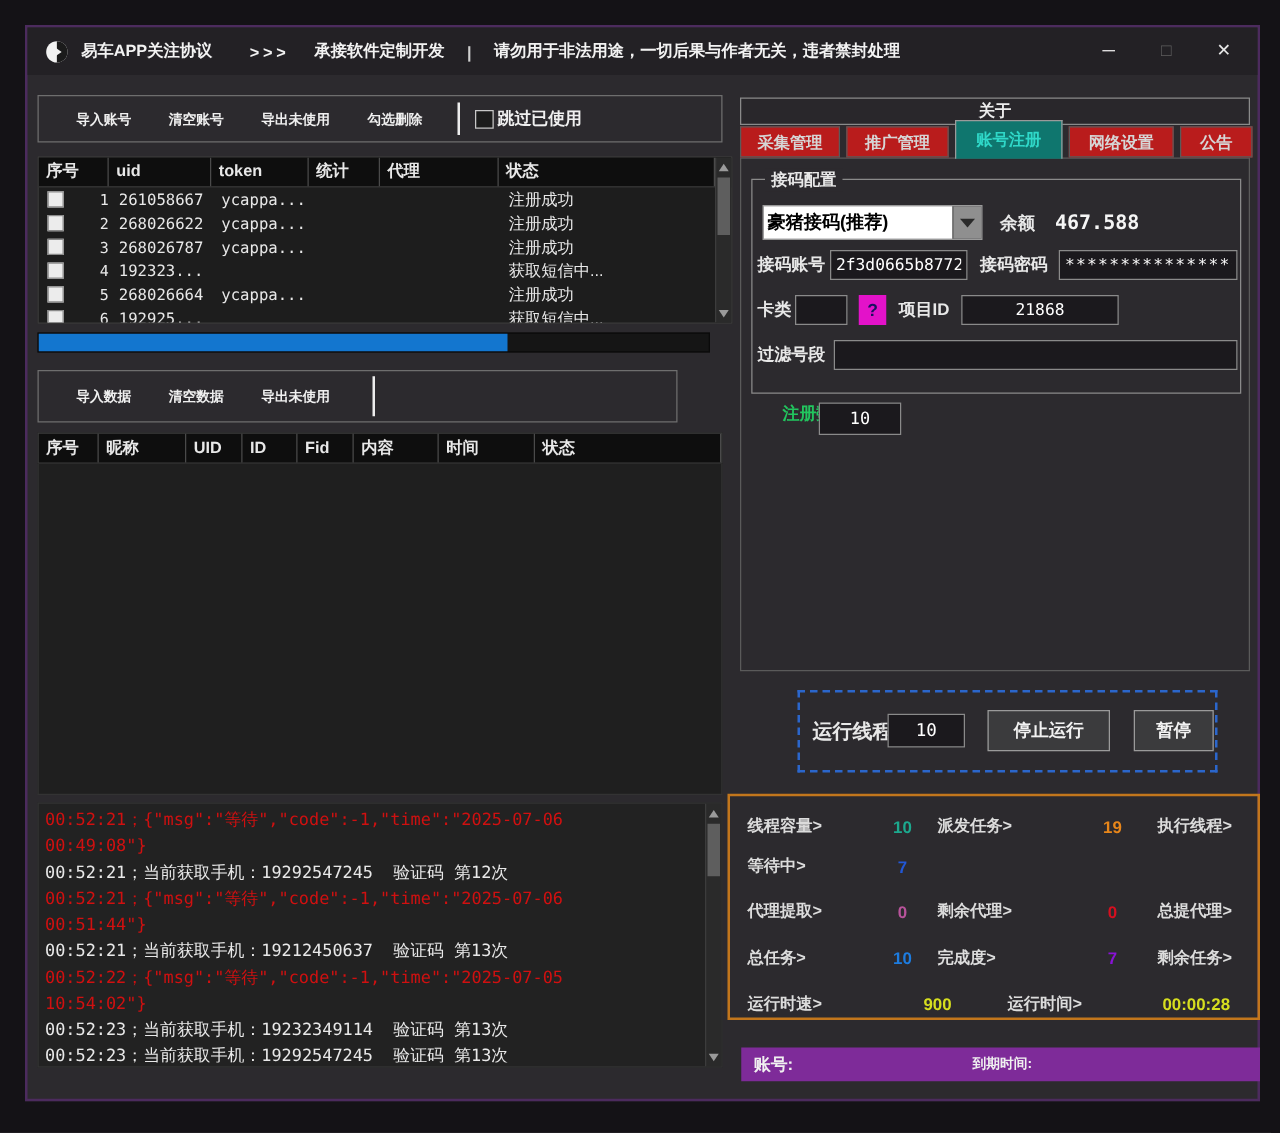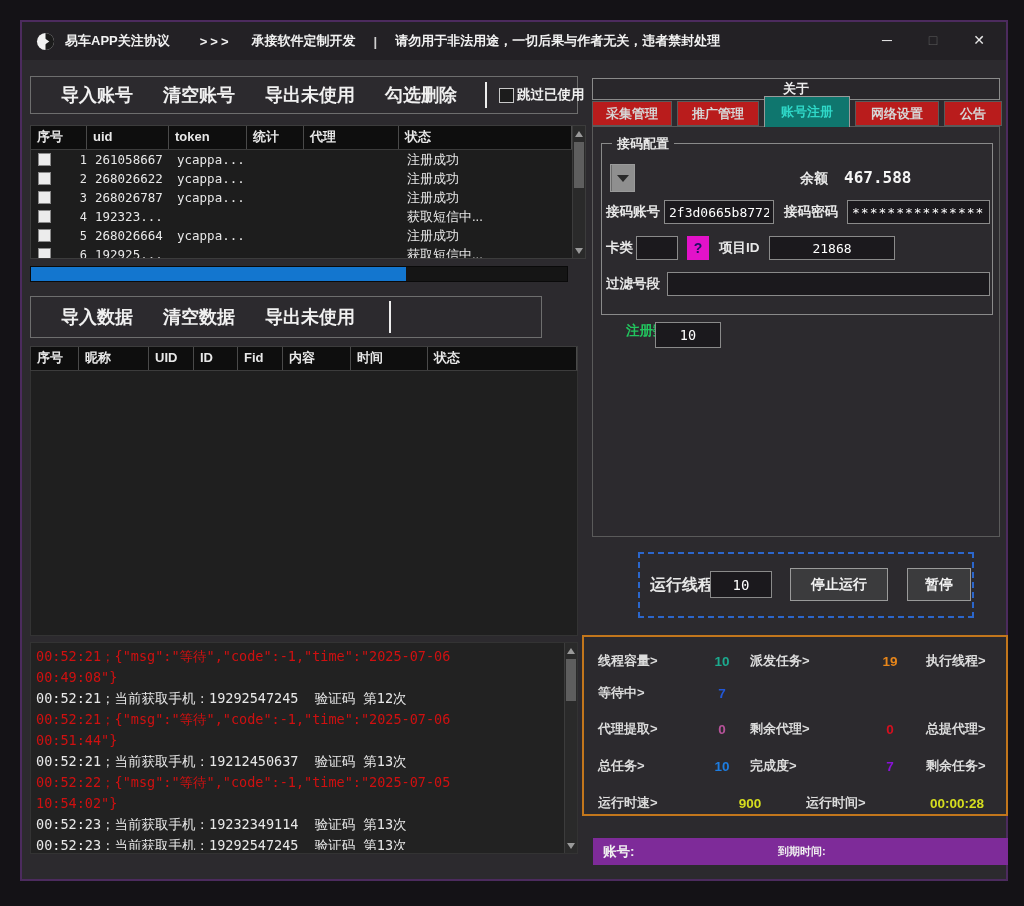--- a/index.html
+++ b/index.html
@@ -21,21 +21,21 @@
   .t-app{margin-left:10px;}
   .t-arr{margin-left:30px;letter-spacing:3px;}
   .t-dev{margin-left:20px;}
   .t-sep{margin-left:18px;color:#d0d0d0;}
   .t-warn{margin-left:18px;}
   .winbtns{position:absolute;right:16px;top:5px;display:flex;gap:24px;}
   .wbtn{color:#e8e8e8;font-size:14px;width:22px;height:26px;line-height:26px;text-align:center;cursor:pointer;}
   .wbtn.dim{color:#5f5f5f;}
   
   .toolbar1{position:absolute;left:8px;top:54px;width:548px;height:38px;border:1px solid #6e6e6e;box-sizing:border-box;display:flex;align-items:center;}
-  .tbtn{background:transparent;border:none;color:#f0f0f0;font-size:18px;font-weight:bold;cursor:pointer;font-family:inherit;padding:0;white-space:nowrap;}
+  .tbtn{background:transparent;border:none;color:#f0f0f0;font-size:11px;font-weight:bold;cursor:pointer;font-family:inherit;padding:0;white-space:nowrap;}
   .toolbar1 .tbtn{margin-left:30px;}
   .vdiv{width:2px;height:26px;background:#ededed;margin-left:28px;flex:none;}
   .skipwrap{display:flex;align-items:center;margin-left:12px;}
   .skipbox{width:13px;height:13px;border:1px solid #c8c8c8;background:#1c1c1c;flex:none;}
   .skiplabel{color:#f0f0f0;font-size:13.5px;font-weight:bold;margin-left:3px;white-space:nowrap;}
   
   .t1{position:absolute;left:8px;top:103px;width:556px;height:134px;border:1px solid #3c3c3c;box-sizing:border-box;background:#1d1d1d;overflow:hidden;}
   .t1-head{height:23px;background:#0e0e0e;display:flex;border-bottom:1px solid #3c3c3c;padding-right:13px;}
   .hcell{border-right:1px solid #4a4a4a;color:#e8e8e8;font-size:13px;font-weight:bold;line-height:22px;padding-left:6px;box-sizing:border-box;white-space:nowrap;overflow:hidden;flex:none;}
   .t1c0{width:56px;}.t1c1{width:82px;}.t1c2{width:78px;}.t1c3{width:57px;}.t1c4{width:95px;}.t1c5{flex:1;}
@@ -294,20 +294,21 @@
       <div class="tab active">账号注册</div>
       <div class="tab">网络设置</div>
       <div class="tab">公告</div>
     </div>
 
   <div class="tabpanel">
     <div class="groupbox">
       <span class="gb-title">接码配置</span>
 
       <div class="combo">
+        <span class="combo-text">豪猪接码(推荐)</span>
         <span class="combo-arrow"></span>
       </div>
       <span class="balance-label">余额</span>
       <span class="balance-value">467.588</span>
 
       <span class="glabel" style="left:4px;top:56px;">接码账号</span>
       <input class="inp" style="left: 62px; top: 56px; width: 110px;" value="2f3d0665b8772cd">
       <span class="glabel" style="left:182px;top:56px;">接码密码</span>
       <input class="inp" style="left: 245px; top: 56px; width: 143px; letter-spacing: 1px;" value="*****************">
 

